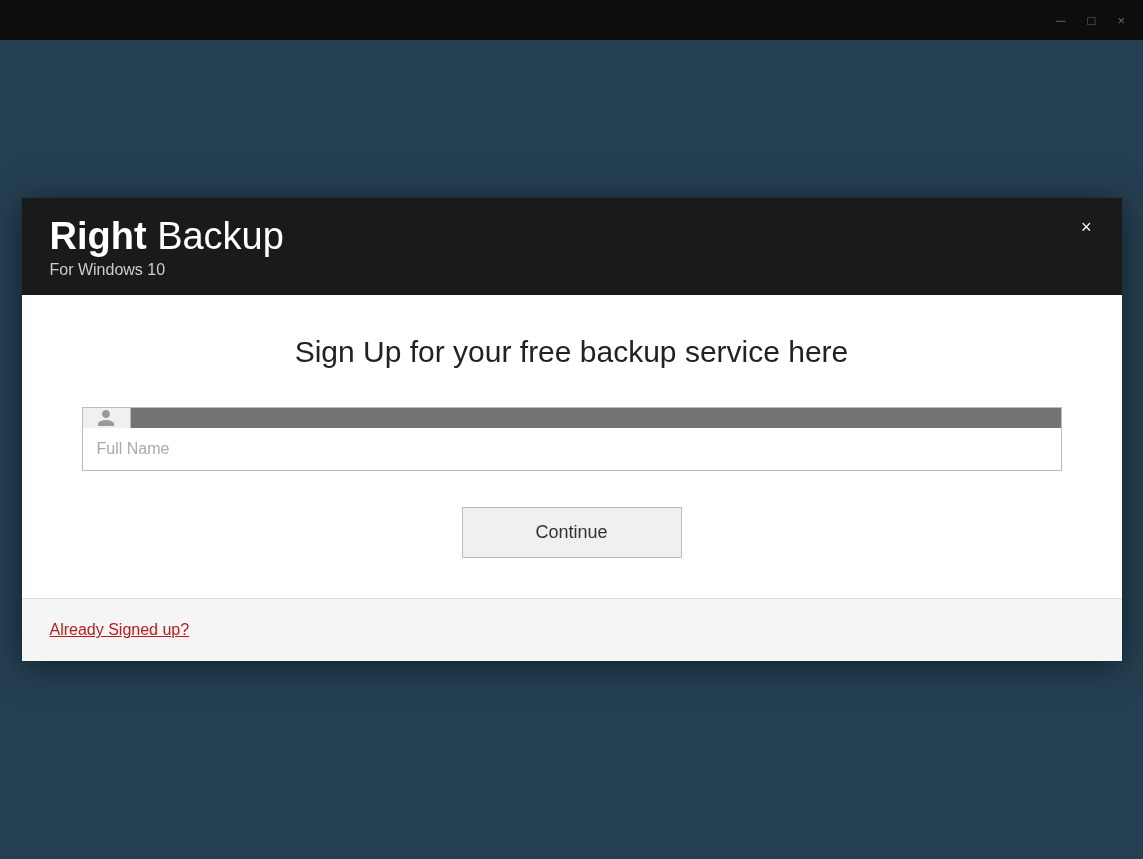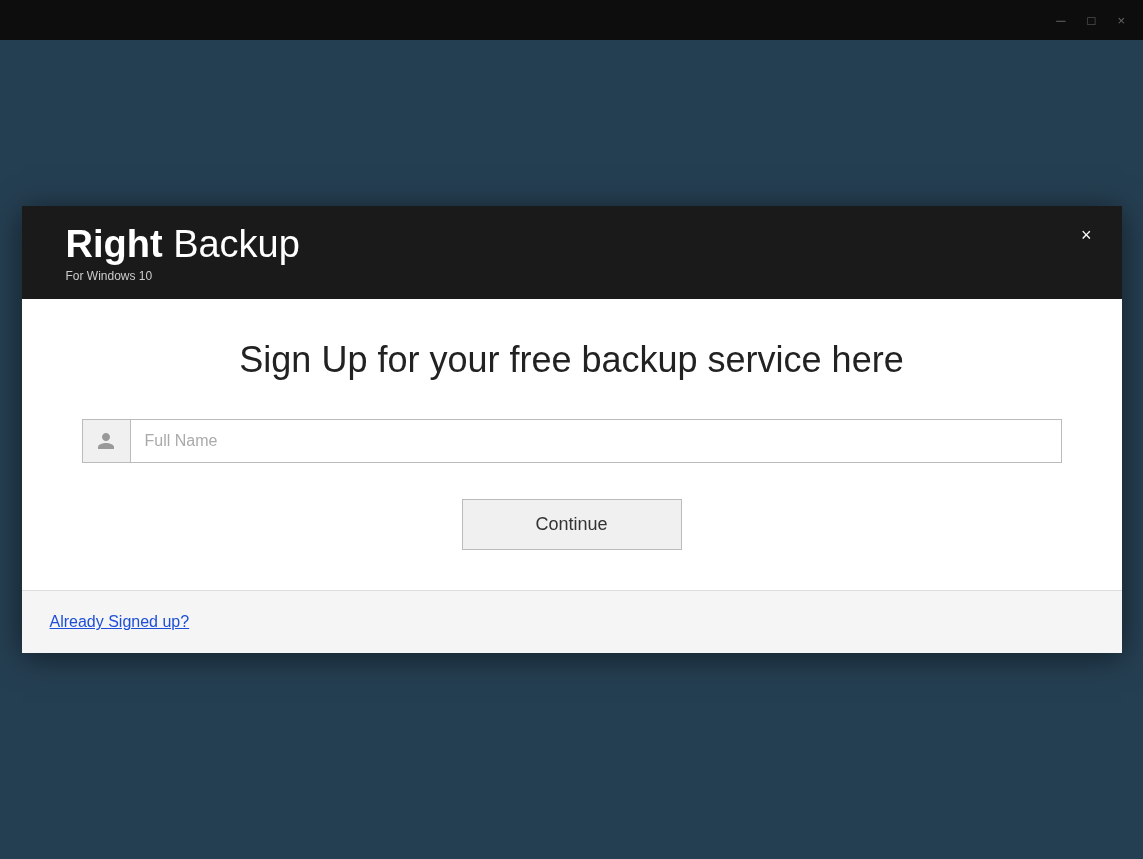--- a/index.html
+++ b/index.html
@@ -49,21 +49,21 @@
       width: 1100px;
       background: #fff;
       box-shadow: 0 4px 30px rgba(0,0,0,0.5);
       display: flex;
       flex-direction: column;
       position: relative;
     }
 
     .modal-header {
       background: #1a1a1a;
-      padding: 18px 24px 16px 44px;
+      padding: 18px 24px 16px 28px;
       display: flex;
       align-items: flex-start;
       justify-content: space-between;
     }
 
     .modal-title-block {
       display: flex;
       flex-direction: column;
     }
 
@@ -72,21 +72,21 @@
       color: #fff;
       font-weight: 400;
       line-height: 1.1;
     }
 
     .modal-title strong {
       font-weight: 700;
     }
 
     .modal-subtitle {
-      font-size: 12px;
+      font-size: 16px;
       color: #ccc;
       margin-top: 4px;
     }
 
     .modal-close-btn {
       color: #fff;
       background: transparent;
       border: none;
       font-size: 18px;
       cursor: pointer;
@@ -95,32 +95,33 @@
     }
 
     .modal-body {
       background: #fff;
       padding: 40px 60px 40px 60px;
       flex: 1;
     }
 
     .modal-heading {
       text-align: center;
-      font-size: 36px;
+      font-size: 30px;
       font-weight: 400;
       color: #222;
       margin-bottom: 38px;
     }
 
     .form-group {
       display: flex;
       align-items: stretch;
       border: 1px solid #bbb;
       margin-bottom: 8px;
       background: #737373;
+      flex-direction: column;
     }
 
     .form-icon {
       width: 48px;
       display: flex;
       align-items: center;
       justify-content: center;
       background: #f0f0f0;
       border-right: 1px solid #bbb;
       color: #888;
@@ -154,21 +155,21 @@
       cursor: pointer;
     }
 
     .modal-footer {
       background: #f5f5f5;
       padding: 22px 28px;
       border-top: 1px solid #ddd;
     }
 
     .already-link {
-      color: #1d4ed8;
+      color: #b91c1c;
       font-size: 16px;
       text-decoration: underline;
       cursor: pointer;
       background: none;
       border: none;
     }
 
     
     .svg-icon {
       width: 20px;

